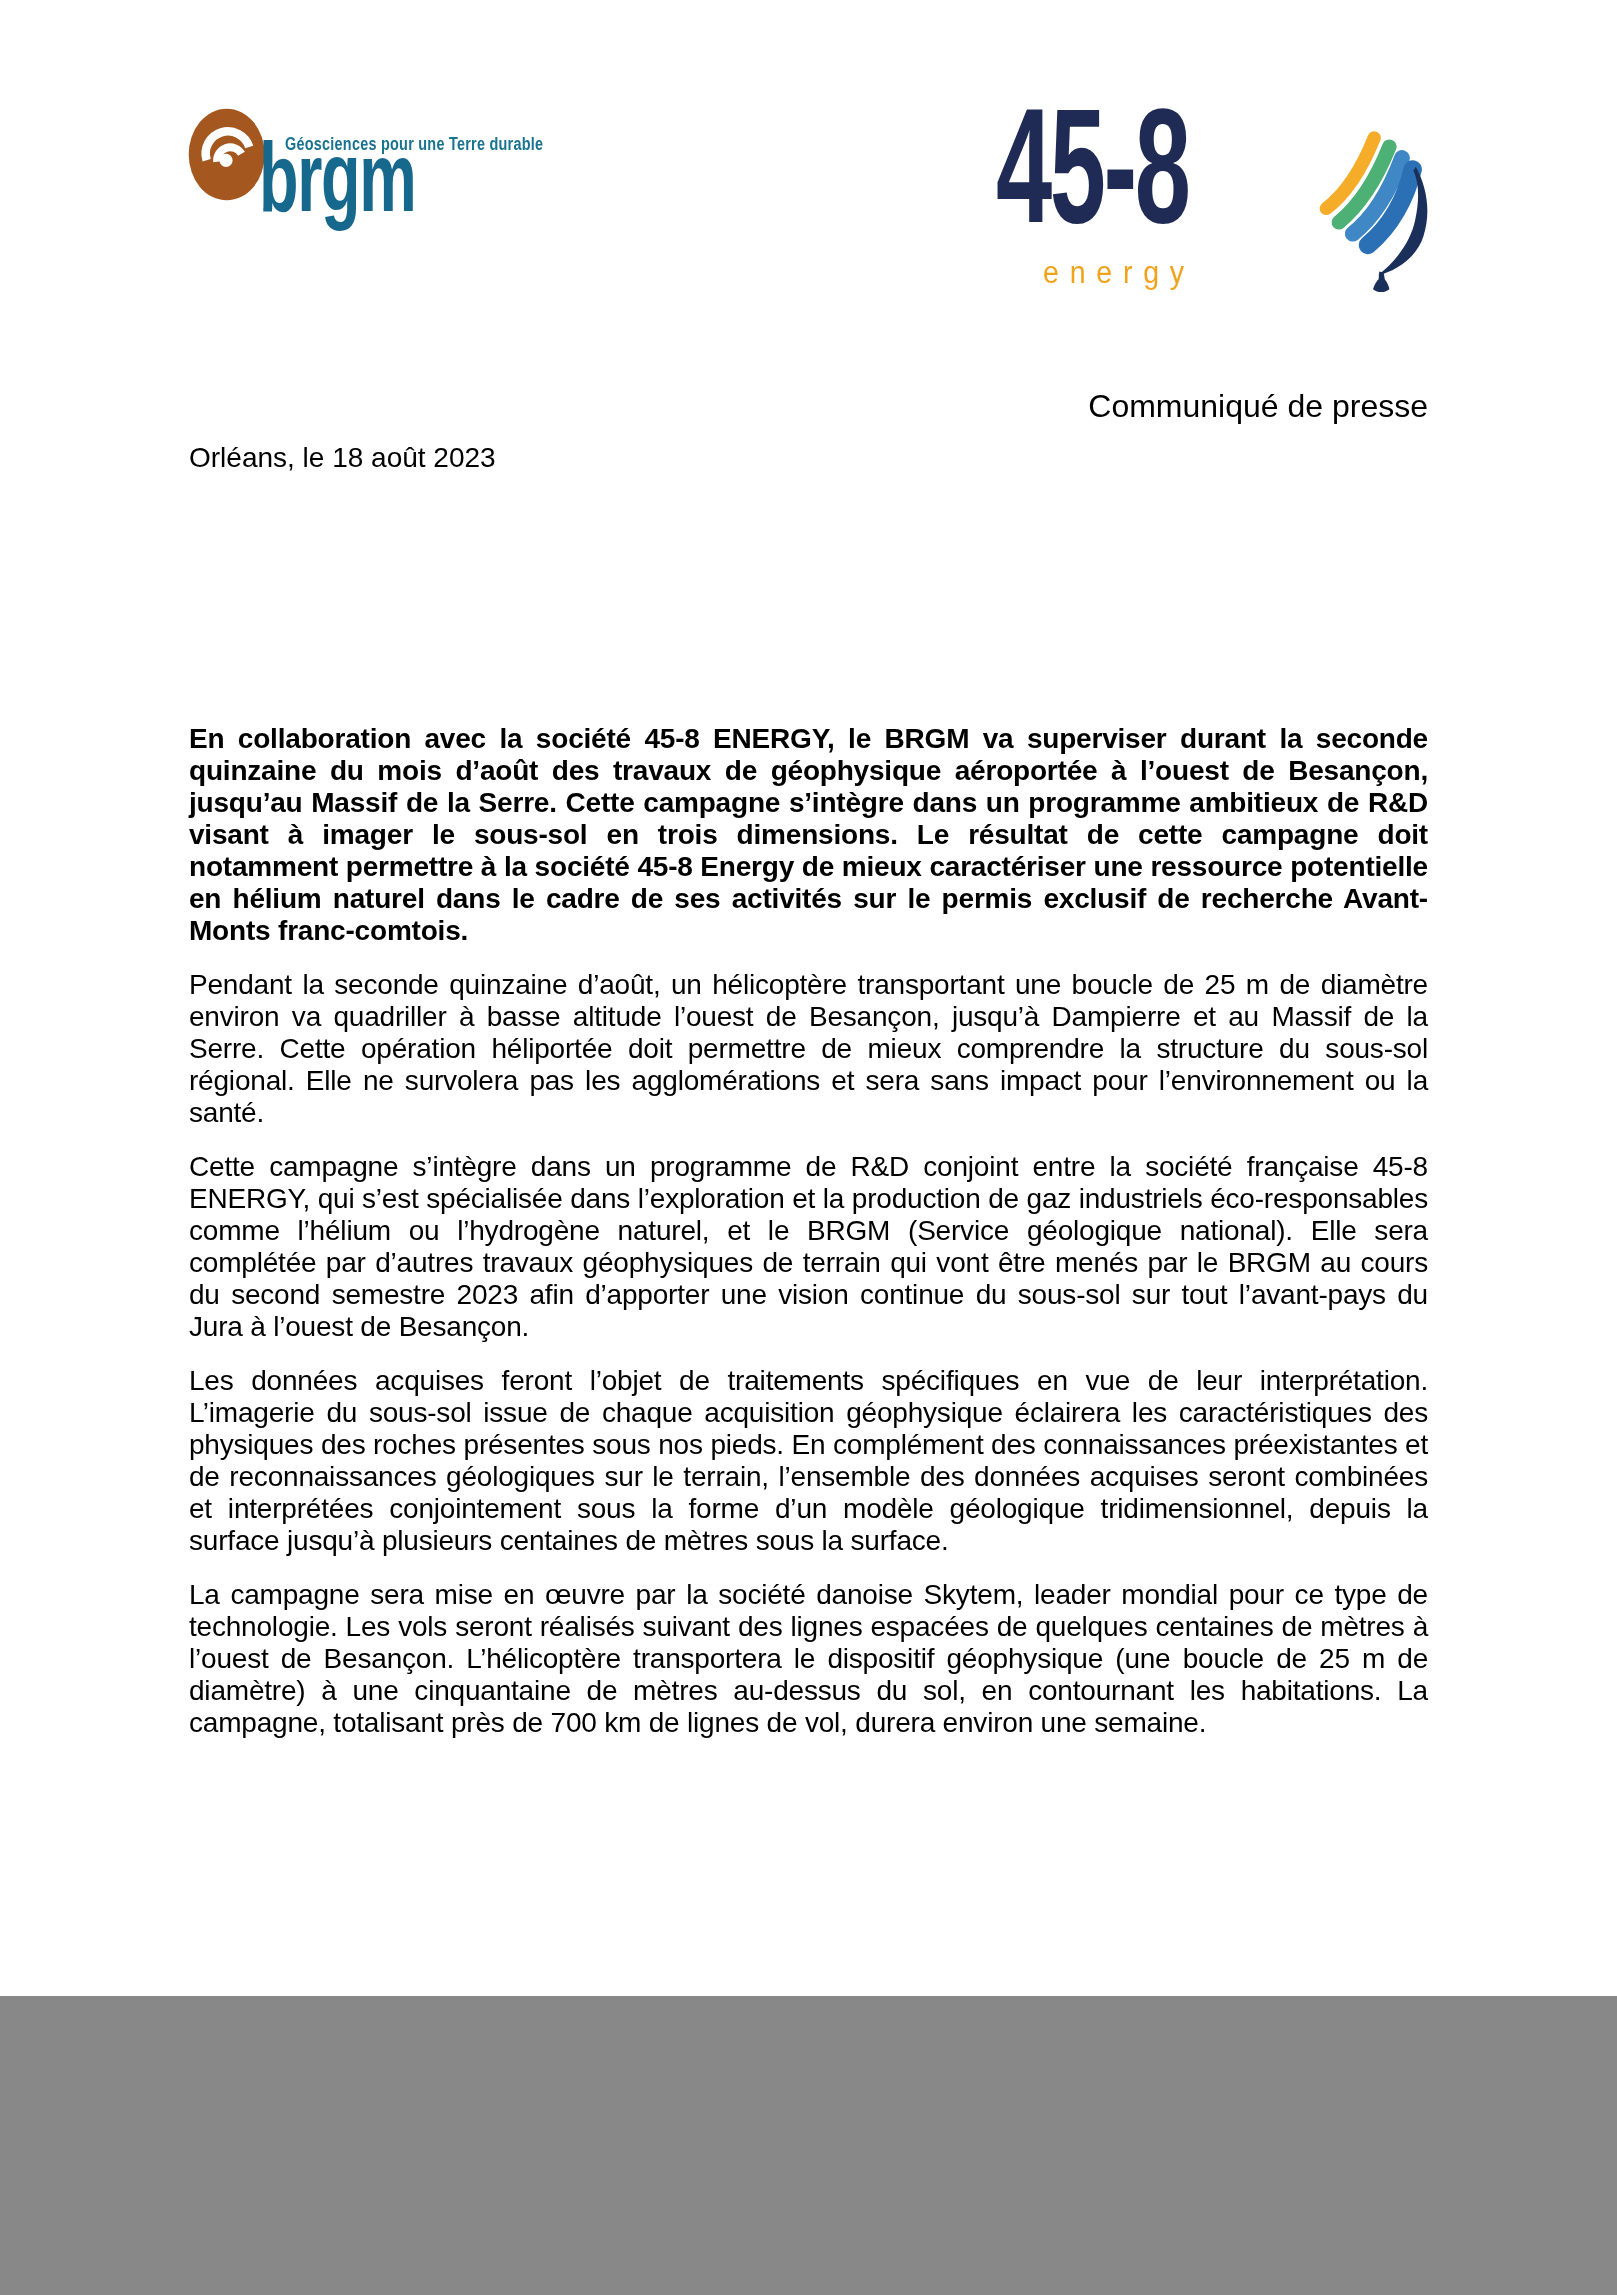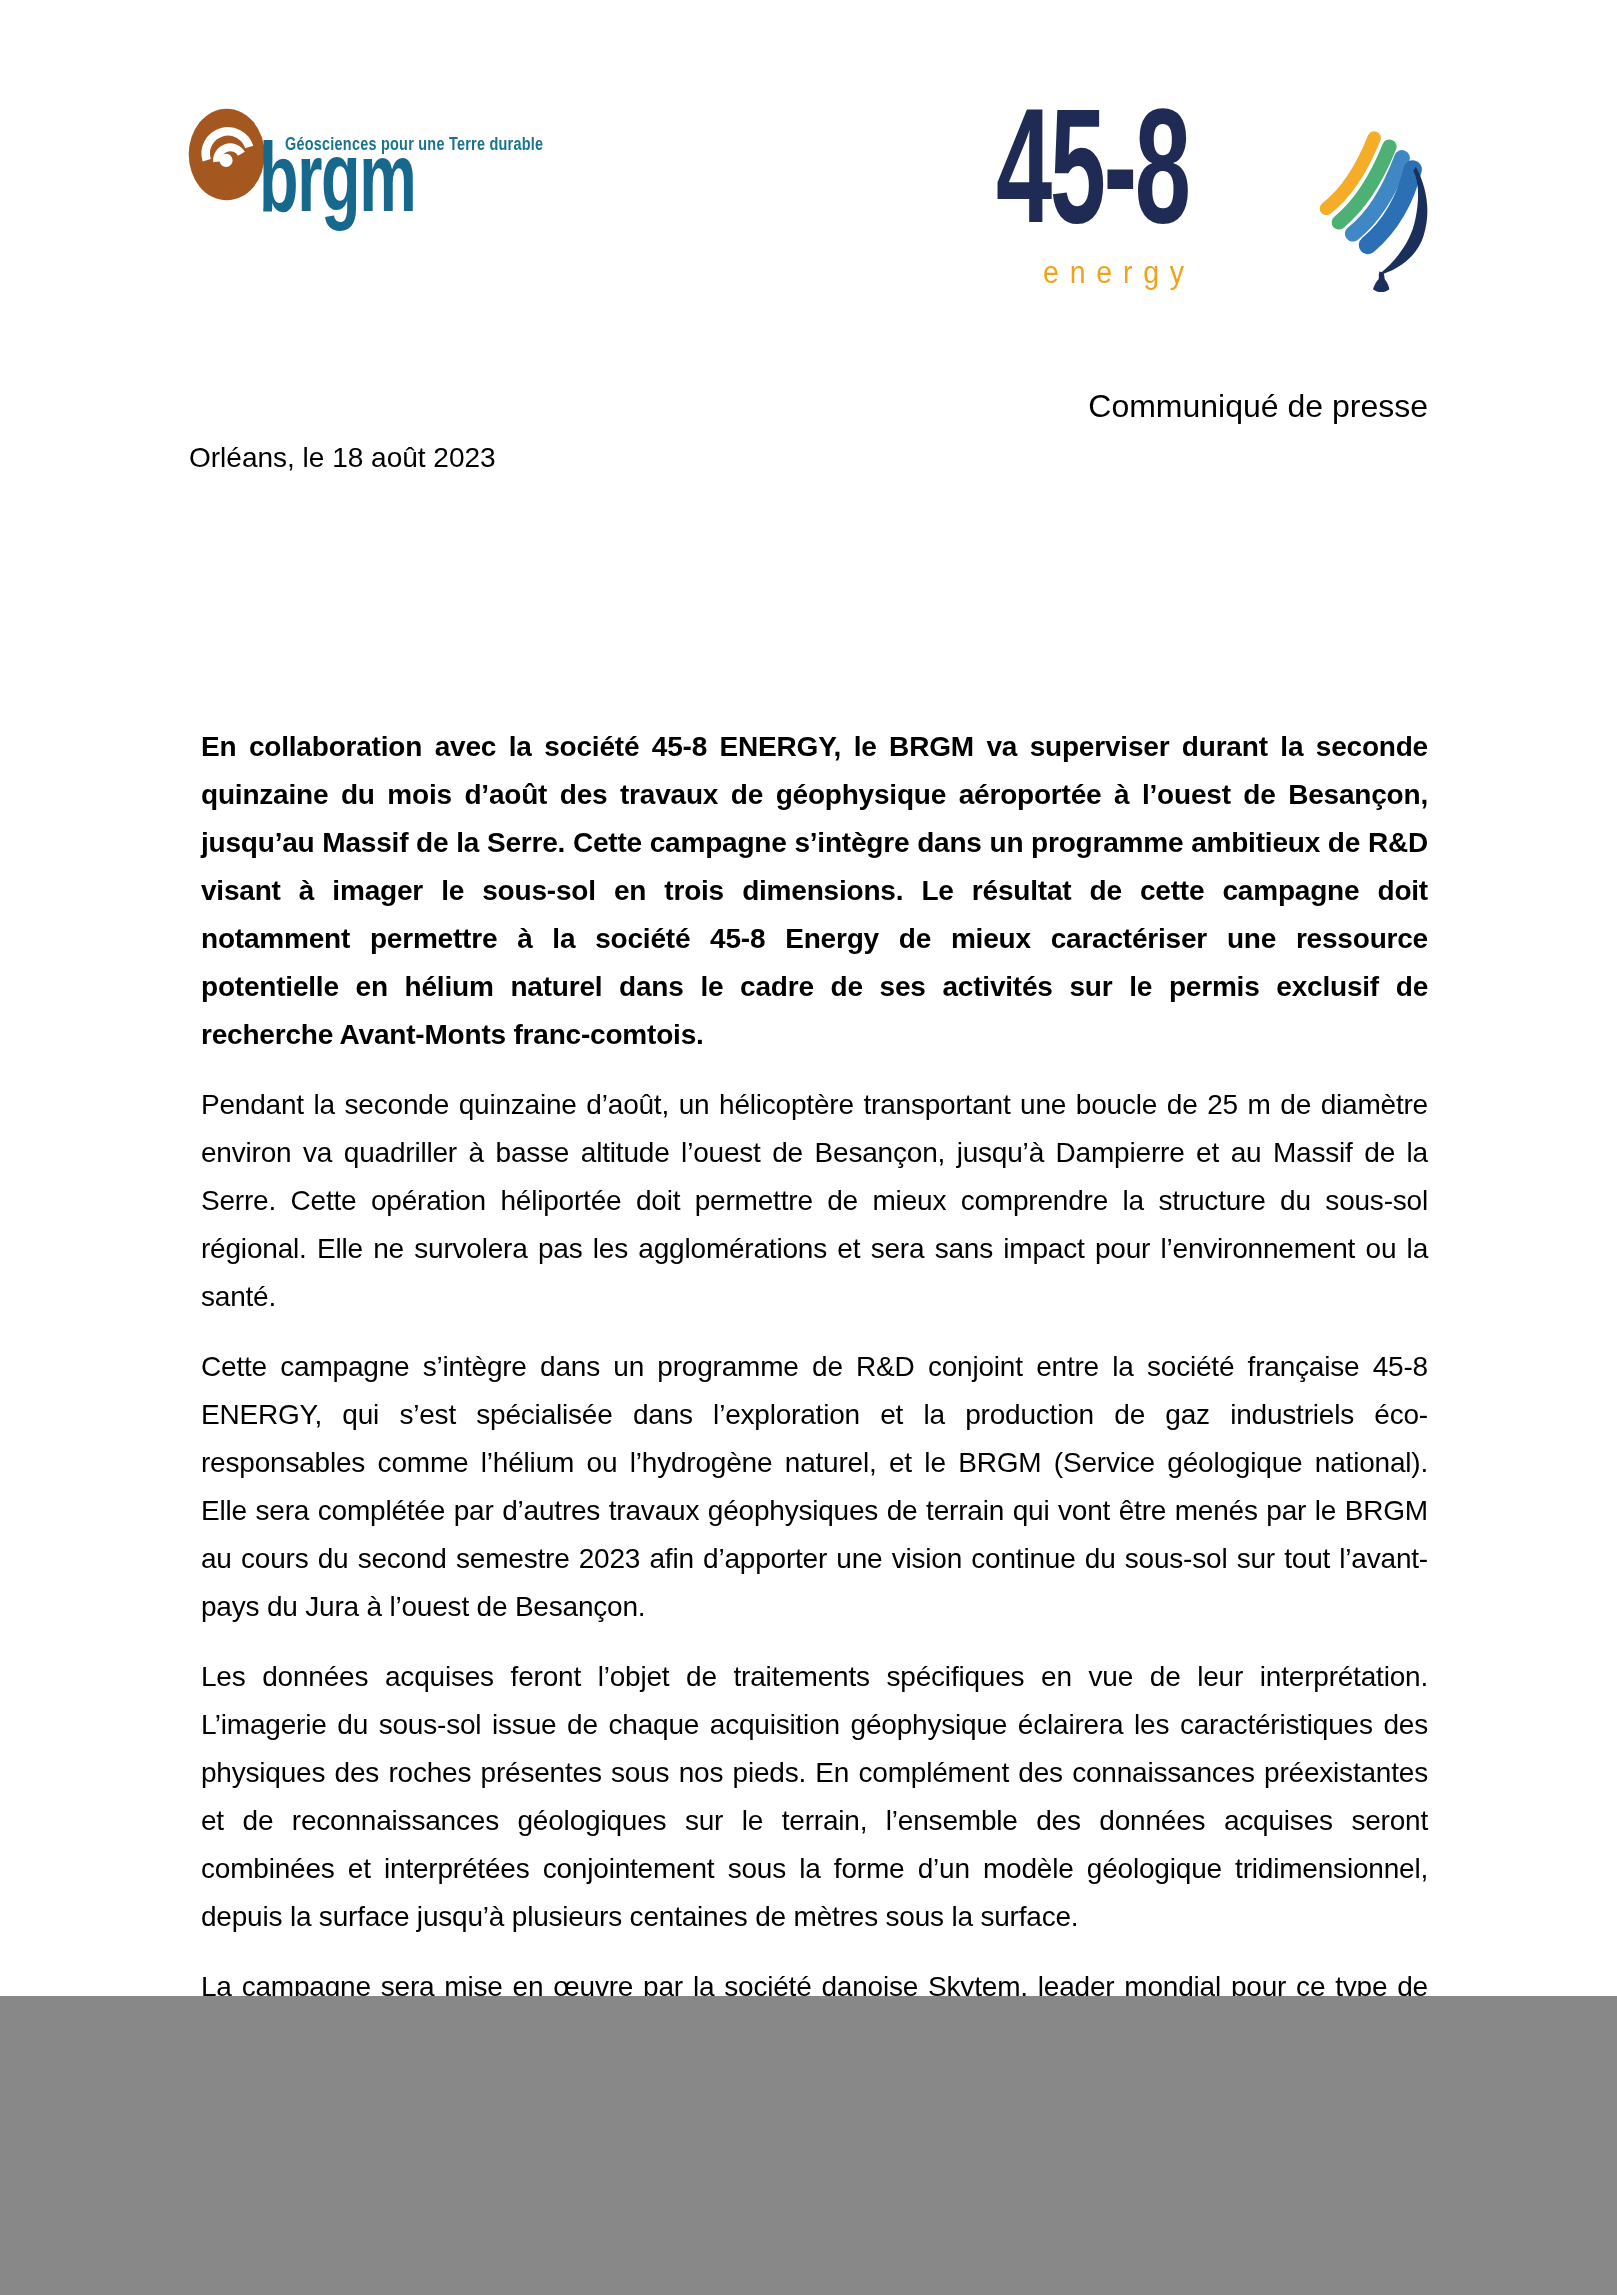--- a/index.html
+++ b/index.html
@@ -54,22 +54,22 @@
   .title{
     position:absolute;left:189px;right:190px;top:556px;
     margin:0;text-align:center;
     font-size:33px;font-weight:bold;line-height:64px;
   }
   
   .body-text{
     position:absolute;left:189px;right:190px;top:723px;
   }
   .para{
-    margin:0 0 22px 12px;
-    font-size:28px;line-height:48px;
+    margin:0 0 22px 0;
+    font-size:28px;line-height:32px;
     text-align:justify;letter-spacing:-0.2px;
   }
   .para.bold{font-weight:bold;}
 </style>
 </head>
 <body>
 
 <div class="page">
 
   <div class="brgm-logo">

